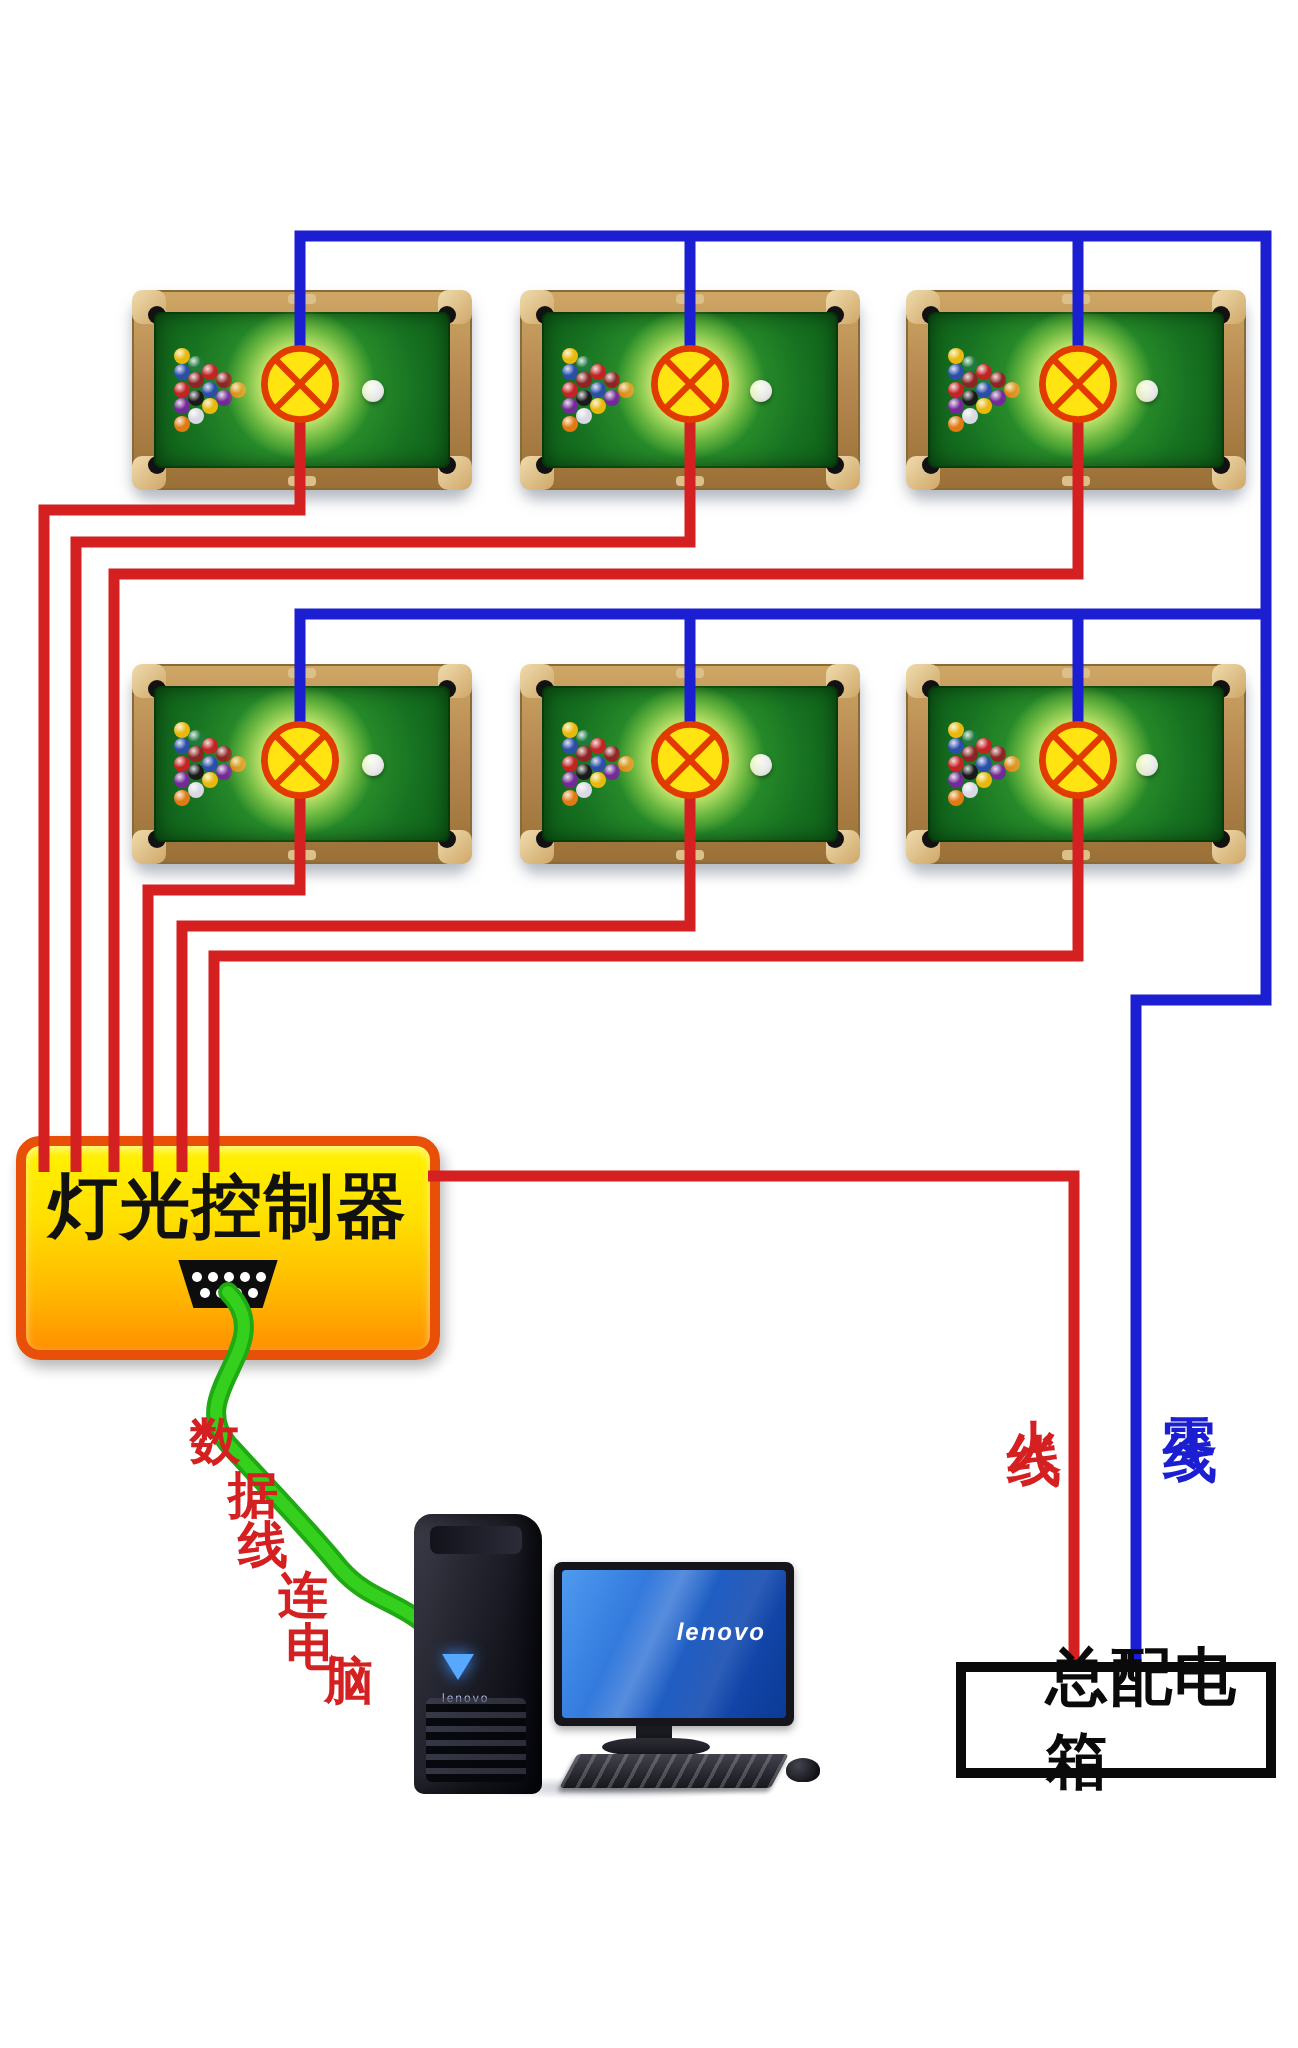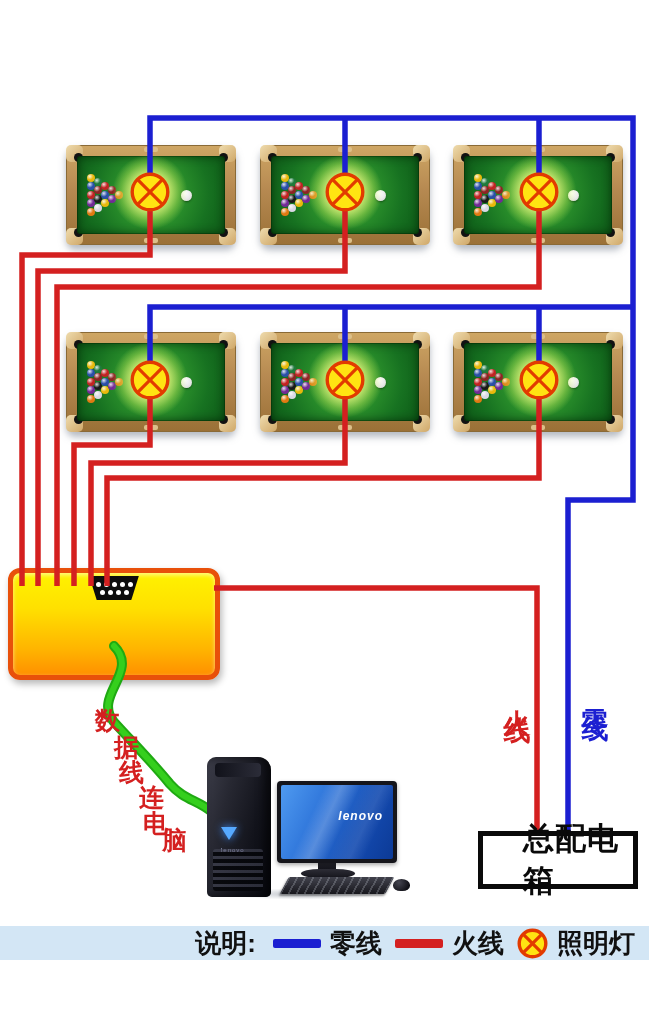--- a/index.html
+++ b/index.html
@@ -315,20 +315,21 @@
   <div id="glow-layer">
       <div class="glow" style="left: 100px; top: 142px;"></div>
       <div class="glow" style="left: 295px; top: 142px;"></div>
       <div class="glow" style="left: 489px; top: 142px;"></div>
       <div class="glow" style="left: 100px; top: 330px;"></div>
       <div class="glow" style="left: 295px; top: 330px;"></div>
       <div class="glow" style="left: 489px; top: 330px;"></div>
     </div>
 
   <div class="controller" style="border-color: rgb(232, 80, 10);">
+    <div class="controller-label">灯光控制器</div>
     <div class="db9">
       <div class="db9-row" id="db9-top">
           <i></i>
           <i></i>
           <i></i>
           <i></i>
           <i></i>
         </div>
       <div class="db9-row" id="db9-bottom">
           <i></i>
@@ -417,37 +418,14 @@
   <div class="keyboard"></div>
   <div class="mouse"></div>
 
   <div class="vlabel vlabel-live" style="color: rgb(212, 32, 32);">火线</div>
   <div class="vlabel vlabel-neutral" style="color: rgb(27, 31, 209);">零线</div>
 
   <div class="dist-box">
     <span>总配电箱</span>
   </div>
 
-  <div class="legend" style="background: rgb(211, 230, 245);">
-    <span class="legend-heading">说明:</span>
-    <span id="legend-items" style="display:flex;align-items:center;gap:13px;">
-        <div class="legend-item">
-          <div class="legend-bar" style="background: rgb(27, 31, 209);"></div>
-          <div style="display: inline;">零线</div>
-        </div>
-        <div class="legend-item">
-          <div class="legend-bar" style="background: rgb(212, 32, 32);"></div>
-          <div style="display: inline;">火线</div>
-        </div>
-        <div class="legend-item">
-          <div style="display: flex;">
-            <svg width="31" height="31" viewBox="0 0 31 31">
-              <circle cx="15.5" cy="15.5" r="13.3" fill="#ffe412" stroke="#e23b00" stroke-width="3.4"></circle>
-              <line x1="6.095479810218919" y1="6.095479810218919" x2="24.90452018978108" y2="24.90452018978108" stroke="#e23b00" stroke-width="3.2"></line>
-              <line x1="24.90452018978108" y1="6.095479810218919" x2="6.095479810218919" y2="24.90452018978108" stroke="#e23b00" stroke-width="3.2"></line>
-            </svg>
-          </div>
-          <div style="display: inline;">照明灯</div>
-        </div>
-      </span>
-  </div>
 
 </div>
 
 </body></html>

